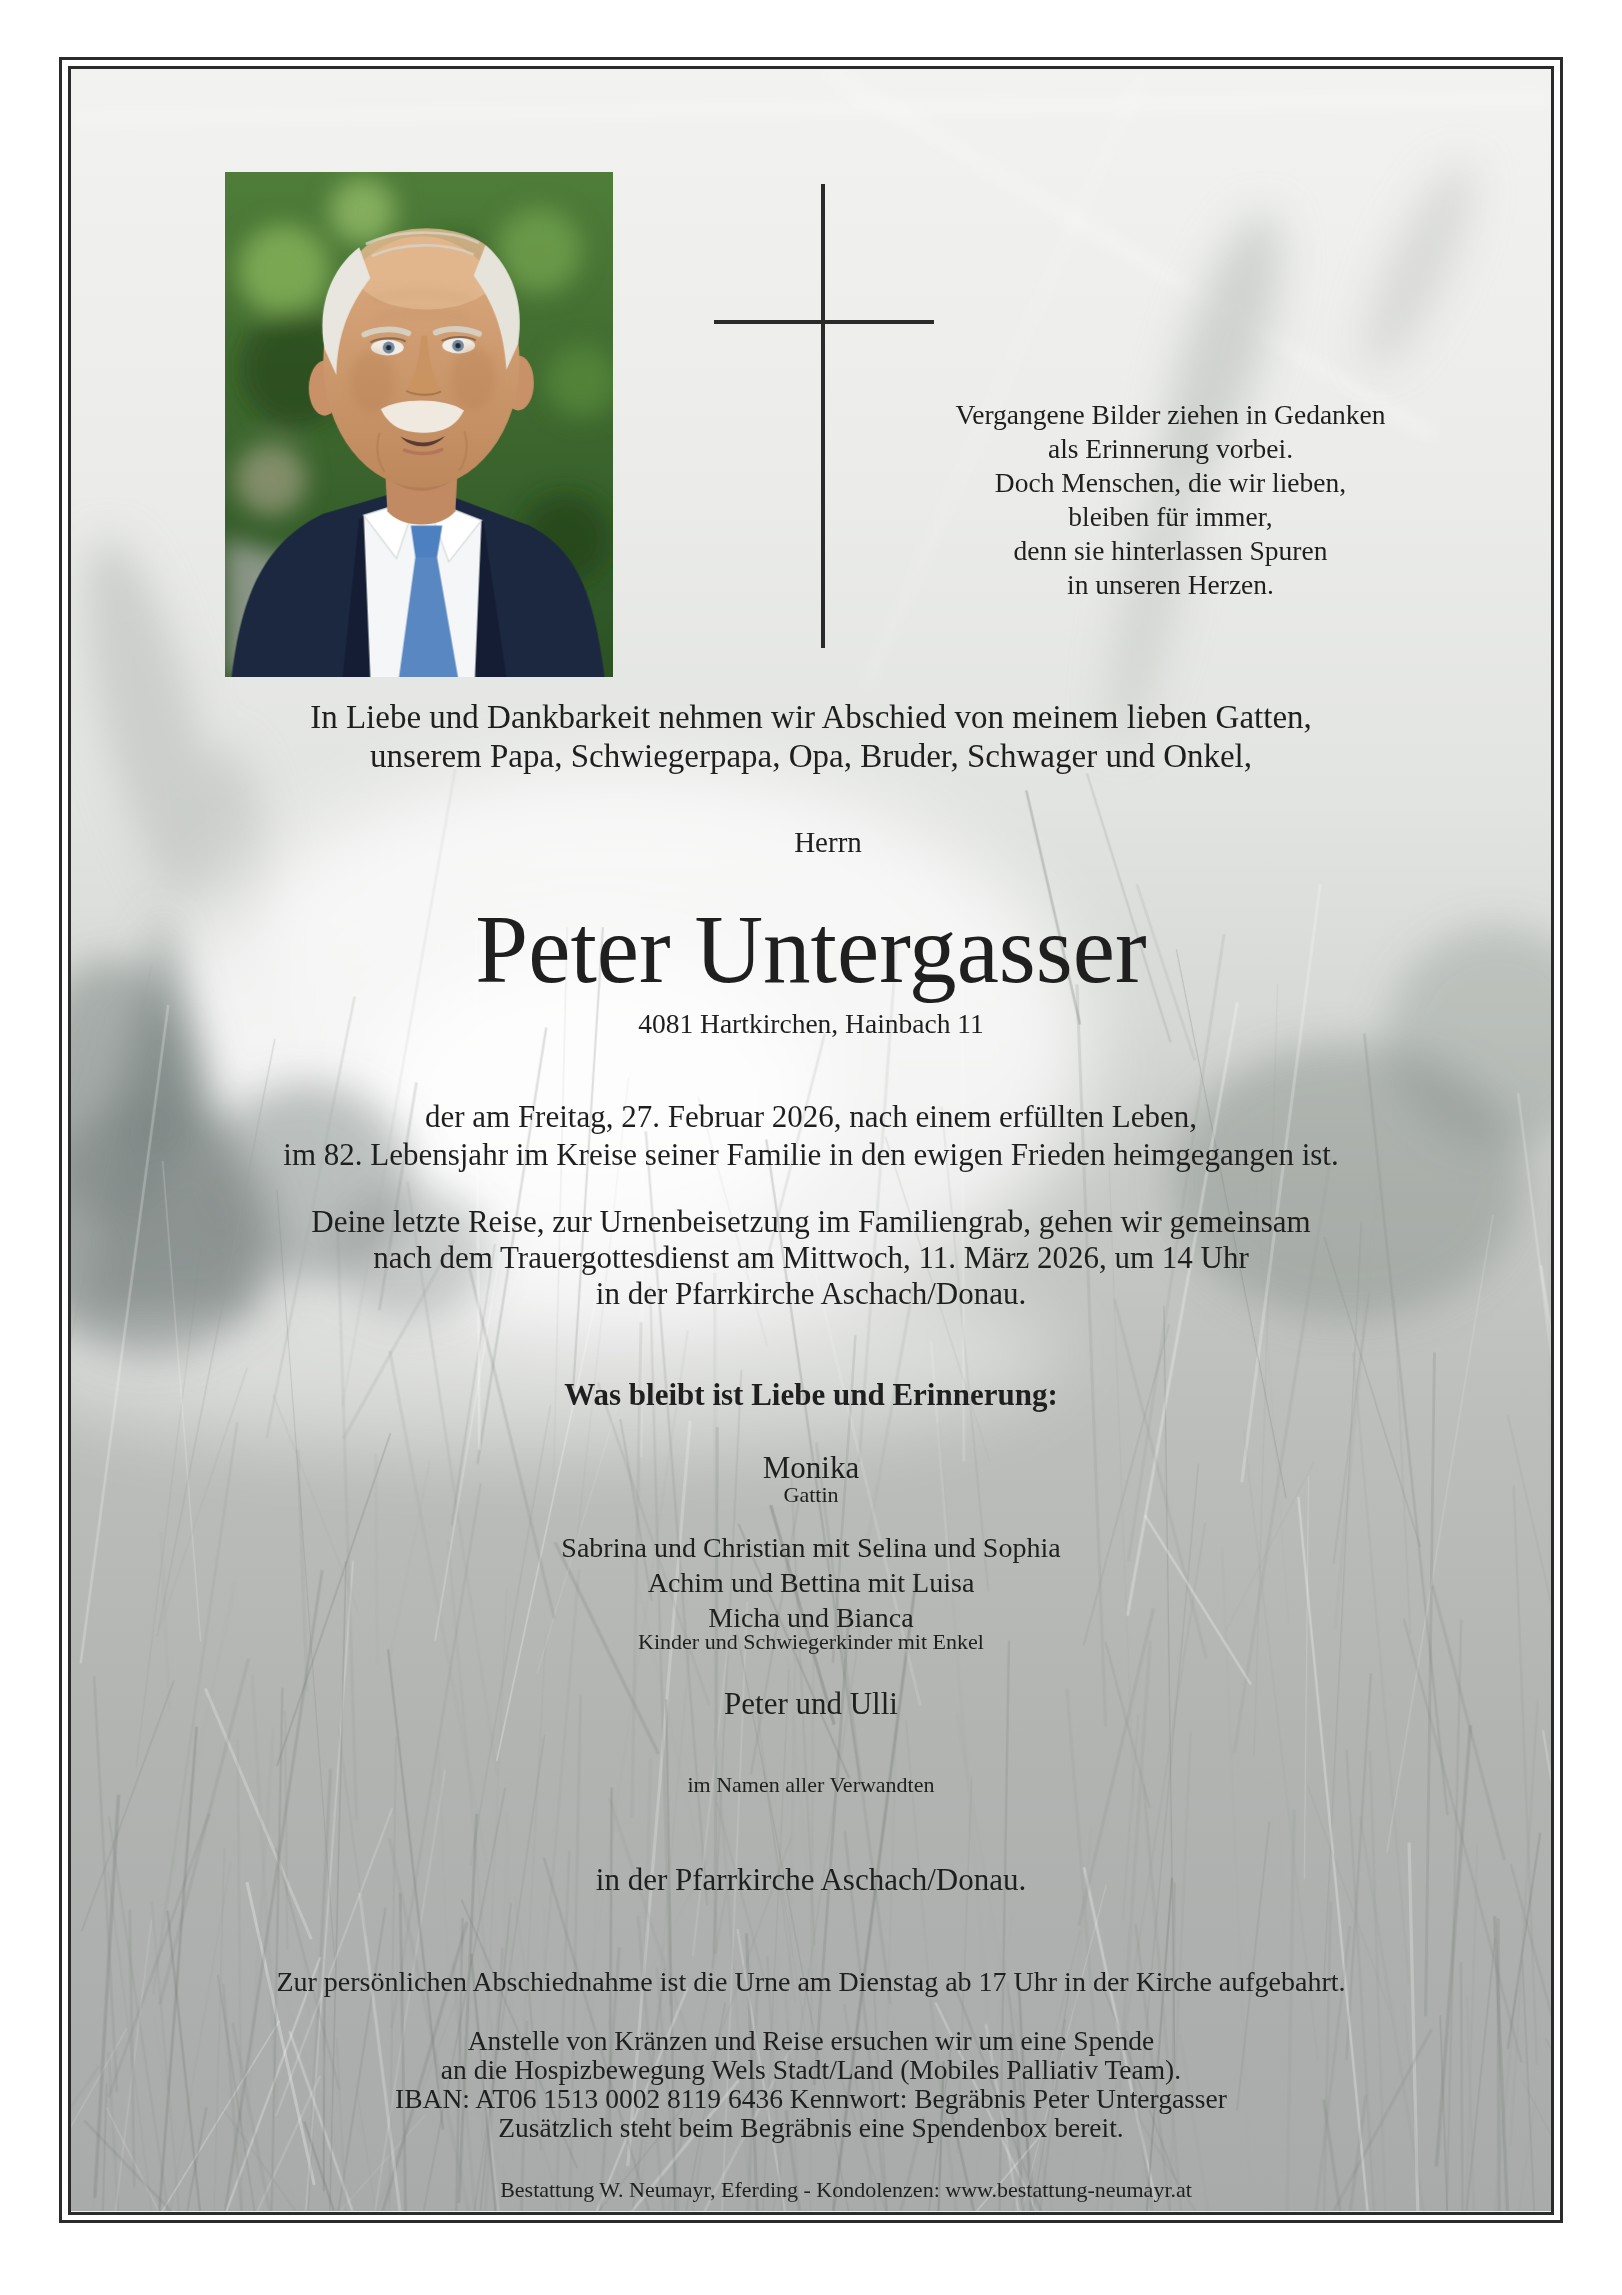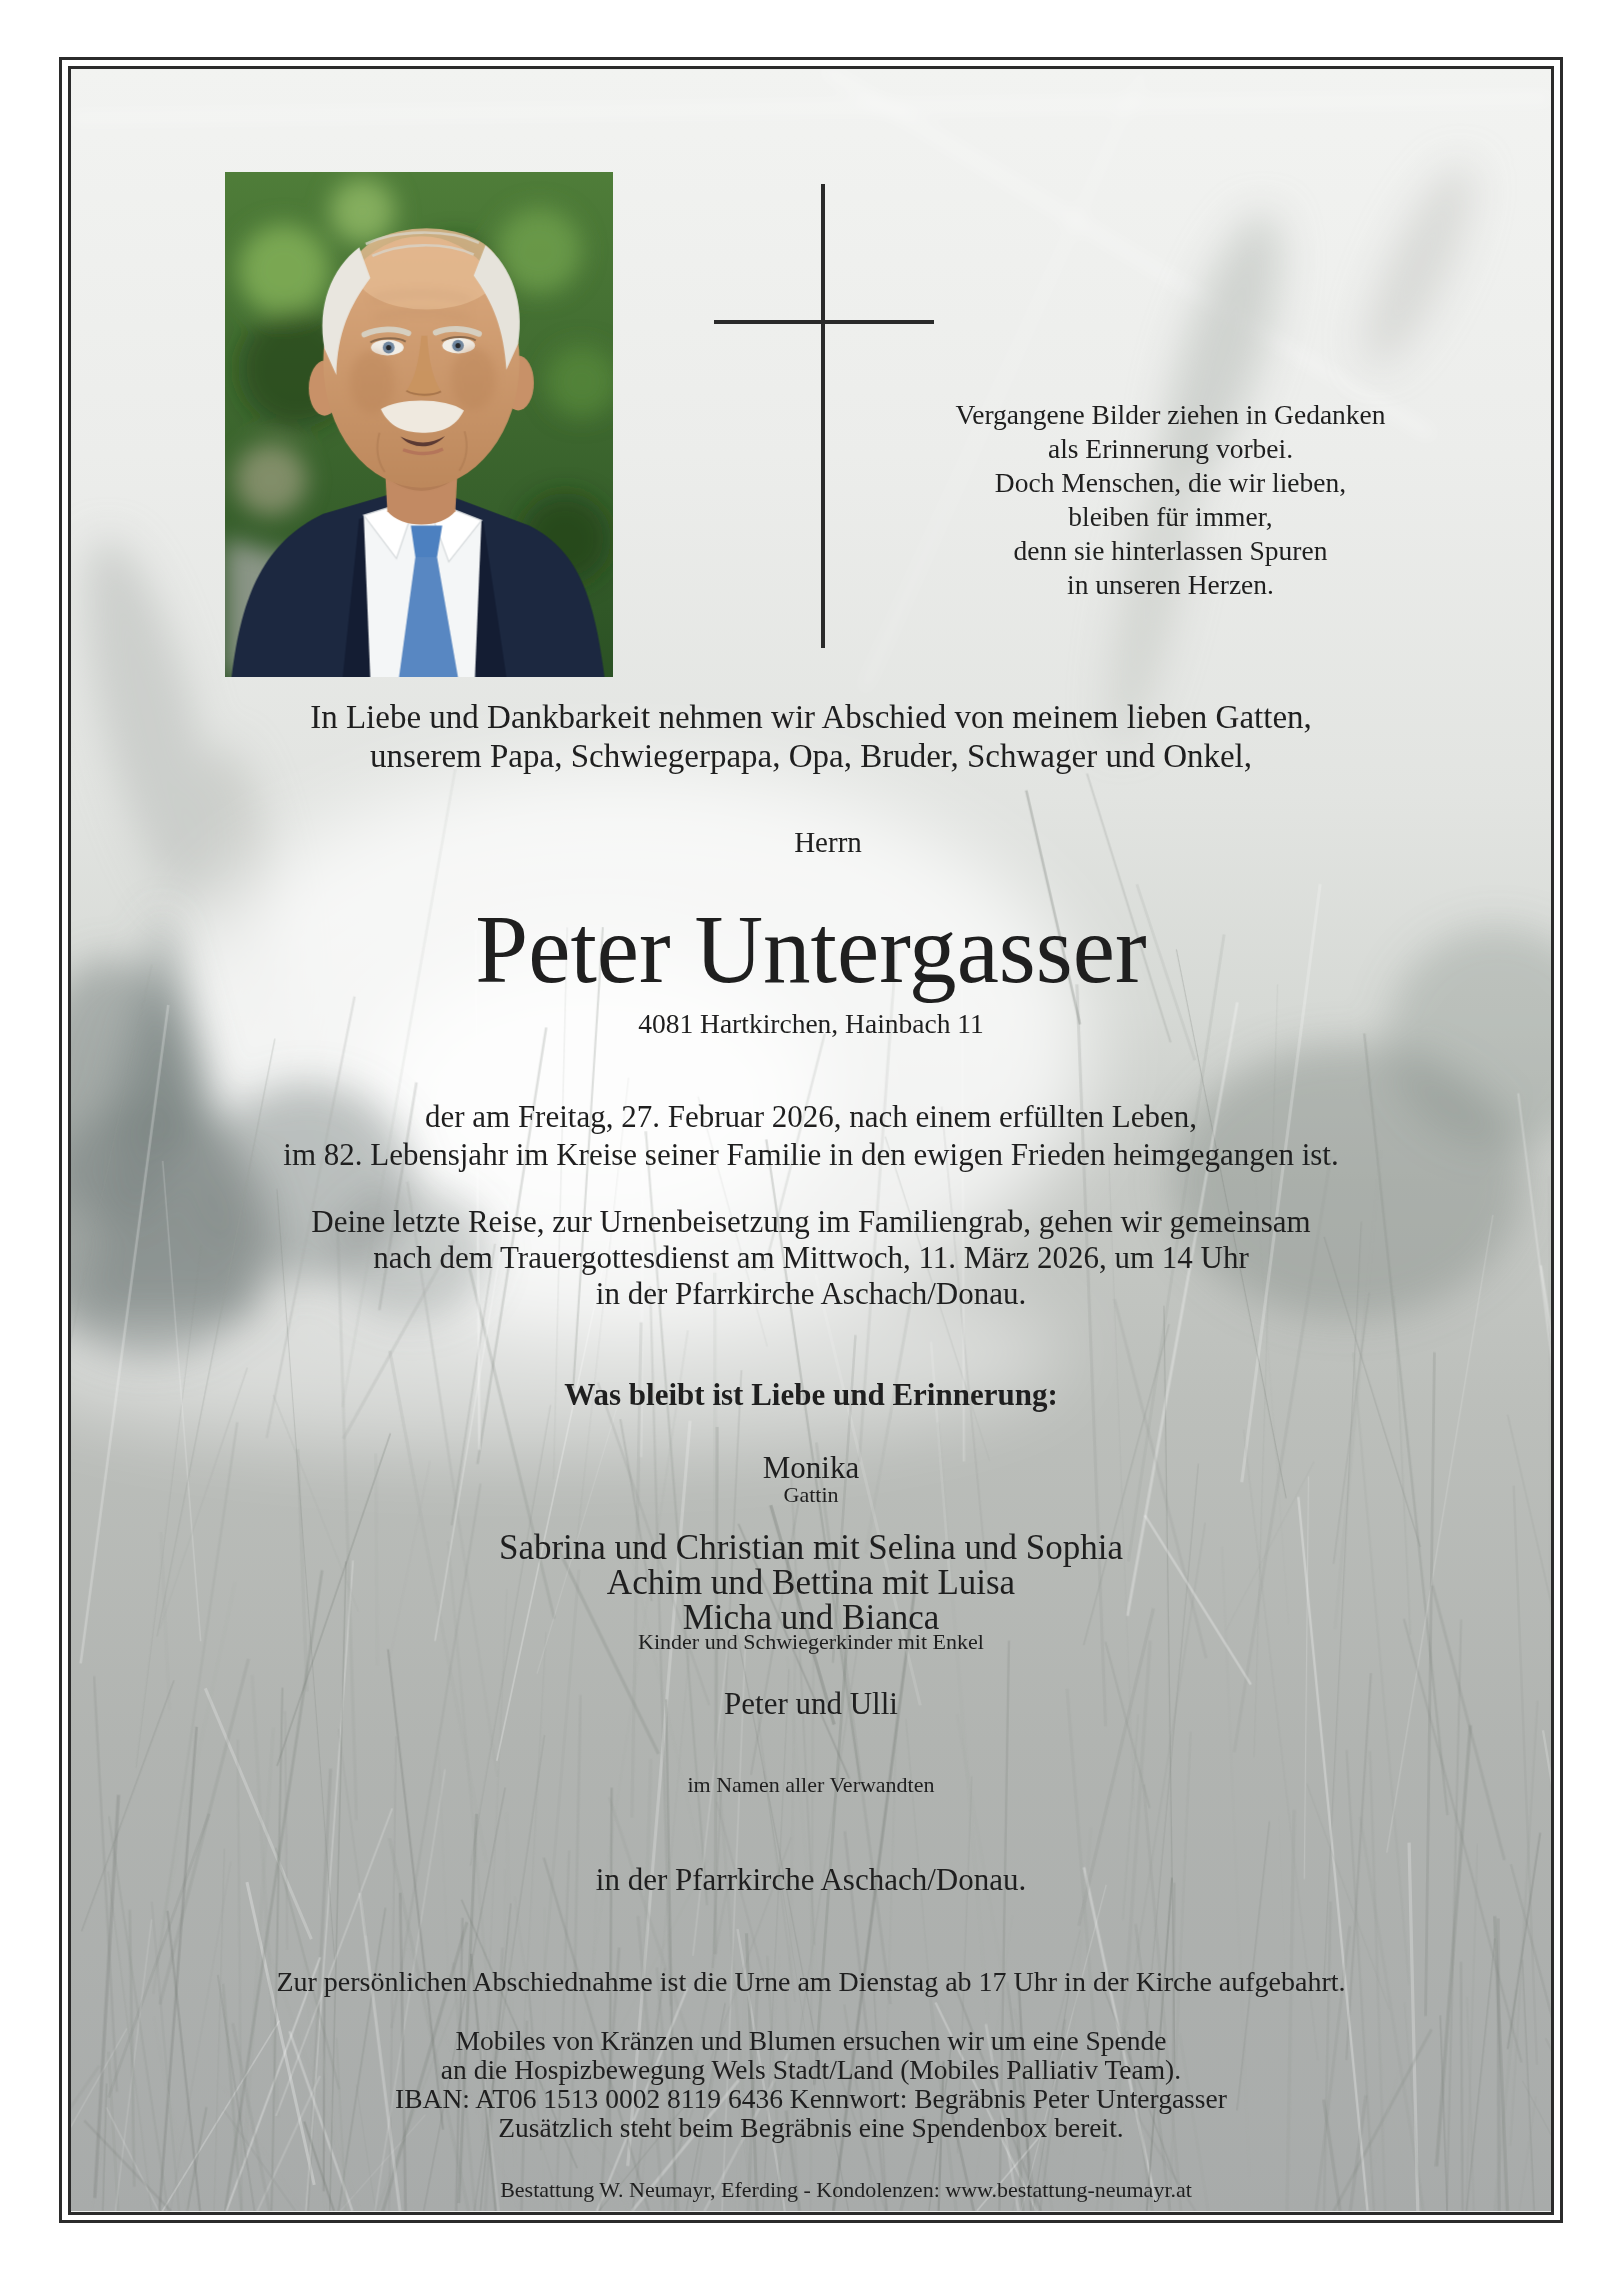--- a/index.html
+++ b/index.html
@@ -18,21 +18,21 @@
   .poem{left:818px;width:563px;top:329px;font-size:27.5px;line-height:34px;white-space:normal;}
   .intro{top:629px;font-size:33px;line-height:39px;}
   .herrn{top:757px;font-size:29px;line-height:33px;padding-left:17px;}
   .name{top:828px;font-size:98px;line-height:105px;transform:scaleX(.97);}
   .addr{top:939px;font-size:27.5px;line-height:31px;}
   .passing{top:1029px;font-size:31px;line-height:38px;}
   .journey{top:1135px;font-size:31px;line-height:36px;}
   .remember{top:1308px;font-size:31px;line-height:35px;font-weight:bold;}
   .widow{top:1381px;font-size:31px;line-height:35px;}
   .widowrel{top:1413px;font-size:22px;line-height:26px;text-align:center;}
-  .family{top:1461px;font-size:35px;line-height:35px;}
+  .family{top:1461px;font-size:28px;line-height:35px;}
   .familyrel{top:1560px;font-size:22px;line-height:26px;}
   .siblings{top:1617px;font-size:31px;line-height:35px;}
   .inname{top:1692px;font-size:22px;line-height:35px;margin-top:6px;}
   .prayer{top:1793px;font-size:31px;line-height:36px;}
   .urnview{top:1896px;font-size:28px;line-height:33px;}
   .donation{top:1957px;font-size:27.5px;line-height:29px;}
   .footer{top:2108px;font-size:22px;line-height:26px;padding-left:35px;}
 </style>
 </head>
 <body>
@@ -563,21 +563,21 @@
     <div class="tl siblings">Peter und Ulli</div>
     <div class="tl inname">im Namen aller Verwandten</div>
 
     <div class="tl prayer">
       <div>in der Pfarrkirche Aschach/Donau.</div>
     </div>
 
     <div class="tl urnview">Zur persönlichen Abschiednahme ist die Urne am Dienstag ab 17 Uhr in der Kirche aufgebahrt.</div>
 
     <div class="tl donation">
-      <div>Mobiles von Kränzen und Blumen ersuchen wir um eine Spende</div>
+      <div>Anstelle von Kränzen und Reise ersuchen wir um eine Spende</div>
       <div>an die Hospizbewegung Wels Stadt/Land (Mobiles Palliativ Team).</div>
       <div>IBAN: AT06 1513 0002 8119 6436 Kennwort: Begräbnis Peter Untergasser</div>
       <div>Zusätzlich steht beim Begräbnis eine Spendenbox bereit.</div>
     </div>
 
     <div class="tl footer">Bestattung W. Neumayr, Eferding - Kondolenzen: www.bestattung-neumayr.at</div>
   </div>
 </div>
 
 

